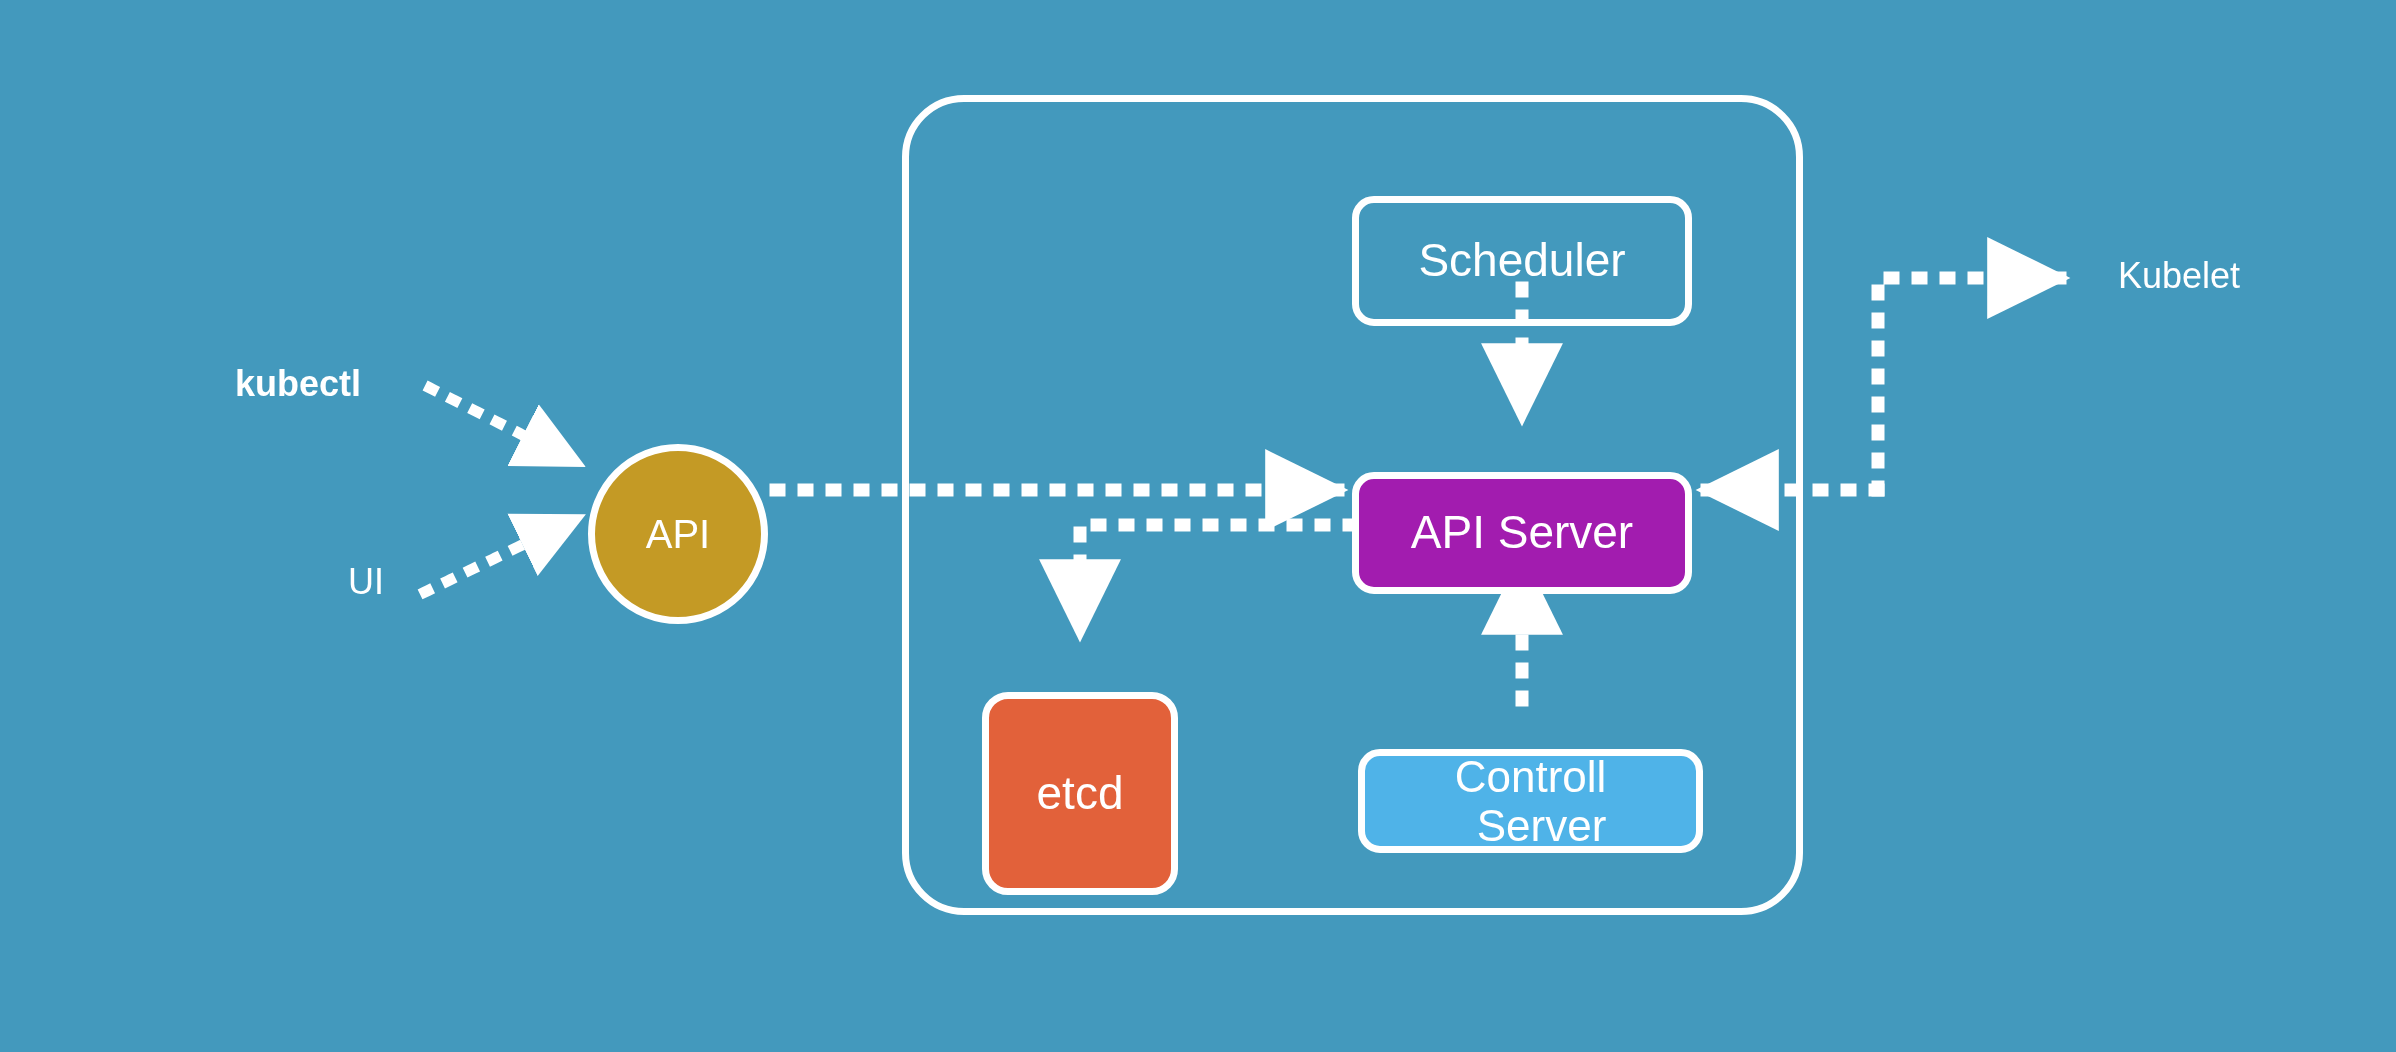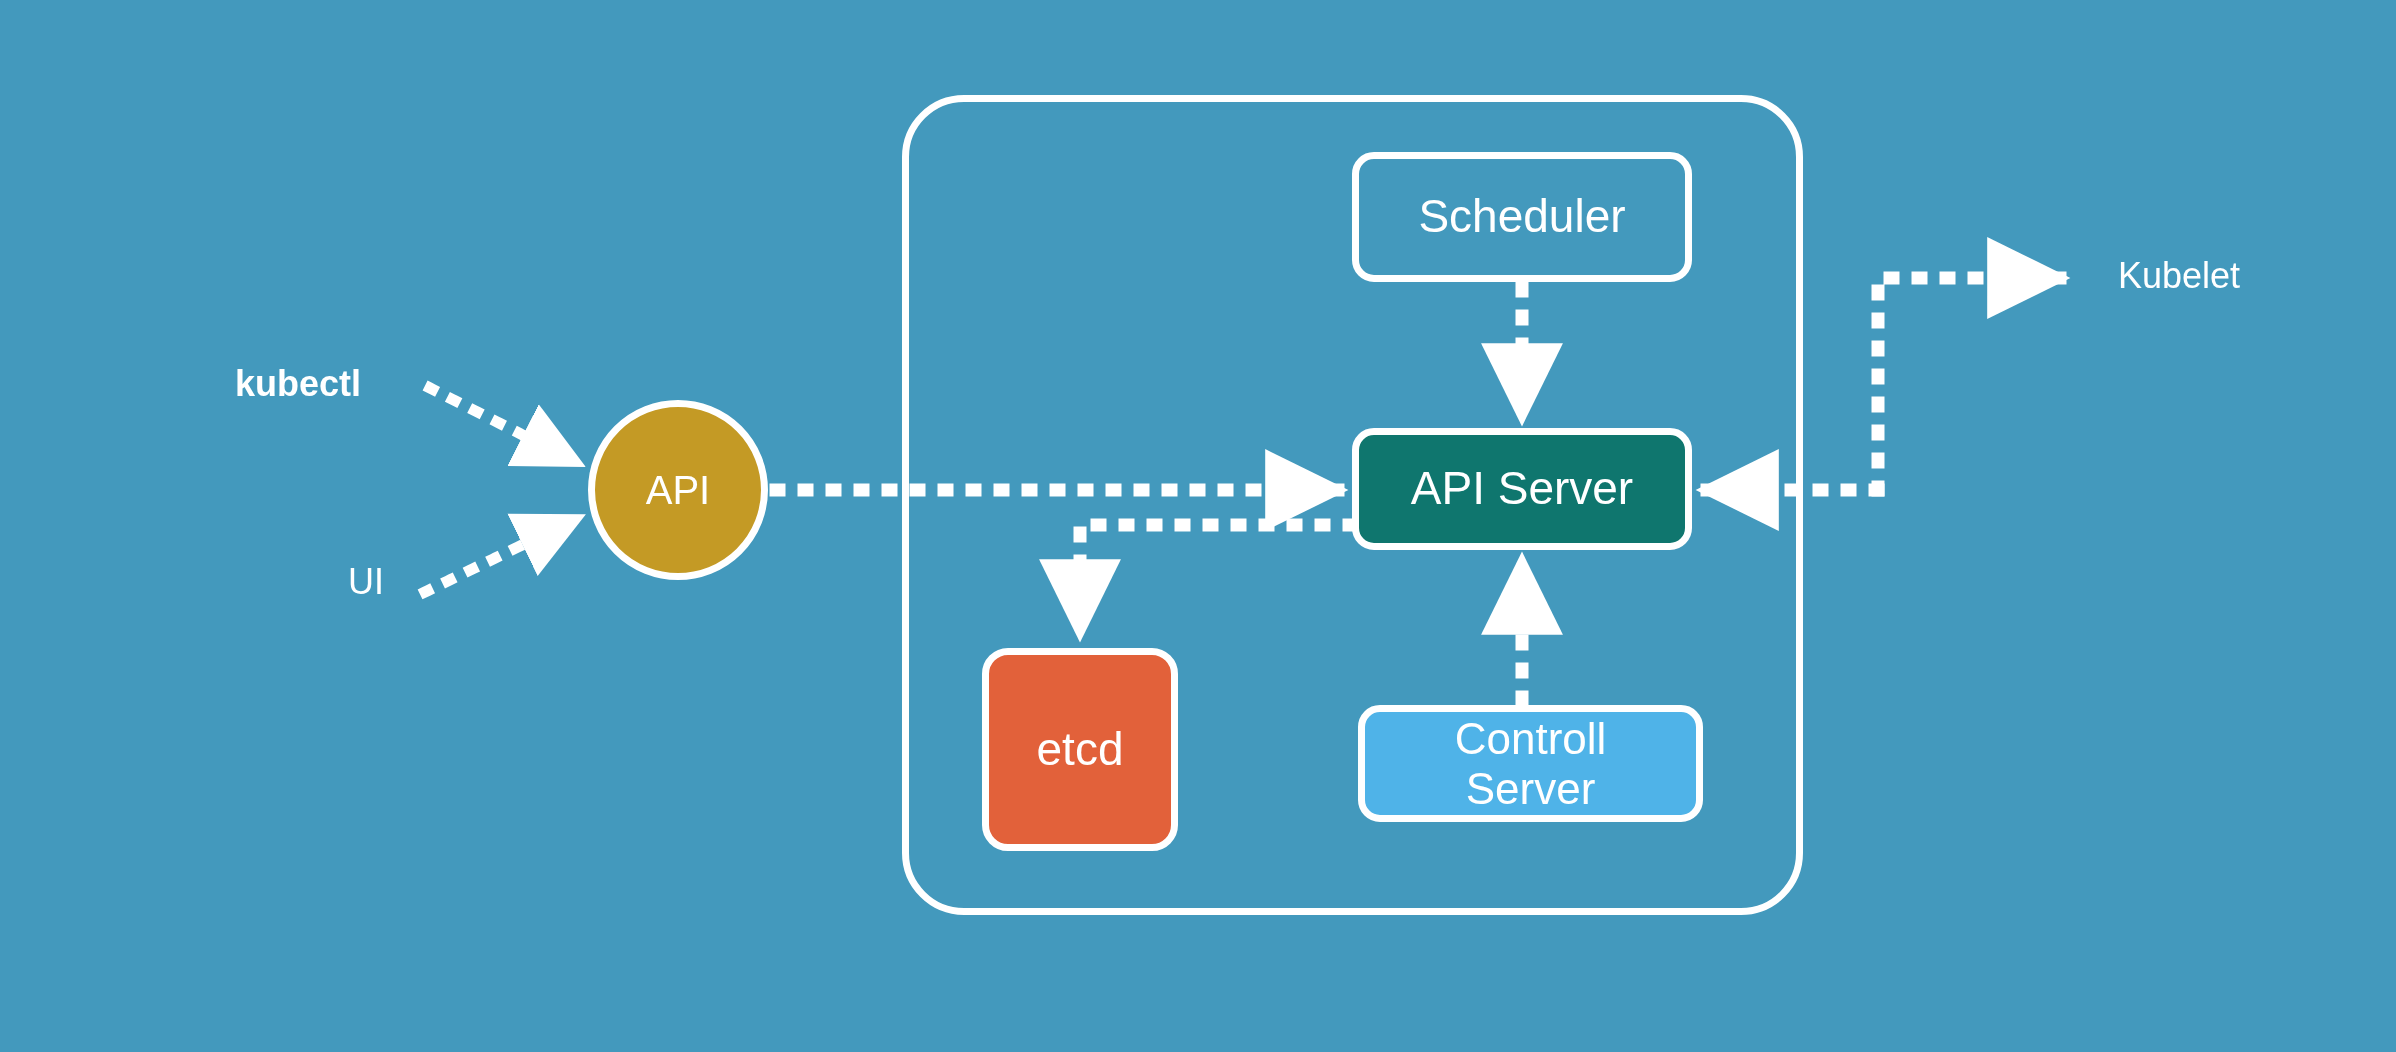--- a/index.html
+++ b/index.html
@@ -24,24 +24,25 @@
     width: 2396px;
     height: 1052px;
     pointer-events: none;
   }
   .node {
     position: absolute;
     box-sizing: border-box;
     display: flex;
     align-items: center;
     justify-content: center;
-    text-align: center;
+    text-align: right;
     color: #ffffff;
     border: 7px solid #ffffff;
     line-height: 1.12;
+    margin-top: 44px;
   }
   .plain-label {
     position: absolute;
     color: #ffffff;
     white-space: nowrap;
     font-size: 36px;
     line-height: 1;
   }
   
   #cluster-frame {
@@ -64,28 +65,28 @@
     border-radius: 22px;
     background: transparent;
     font-size: 46px;
   }
   #node-api-server {
     left: 1352px;
     top: 428px;
     width: 340px;
     height: 122px;
     border-radius: 22px;
-    background: #0f766e;
+    background: #a21caf;
     font-size: 46px;
   }
   #node-controll-manager {
     left: 1358px;
     top: 705px;
     width: 345px;
-    height: 117px;
+    height: 104px;
     border-radius: 22px;
     background: #4fb3e8;
     font-size: 44px;
   }
   #node-etcd {
     left: 982px;
     top: 648px;
     width: 196px;
     height: 203px;
     border-radius: 26px;

